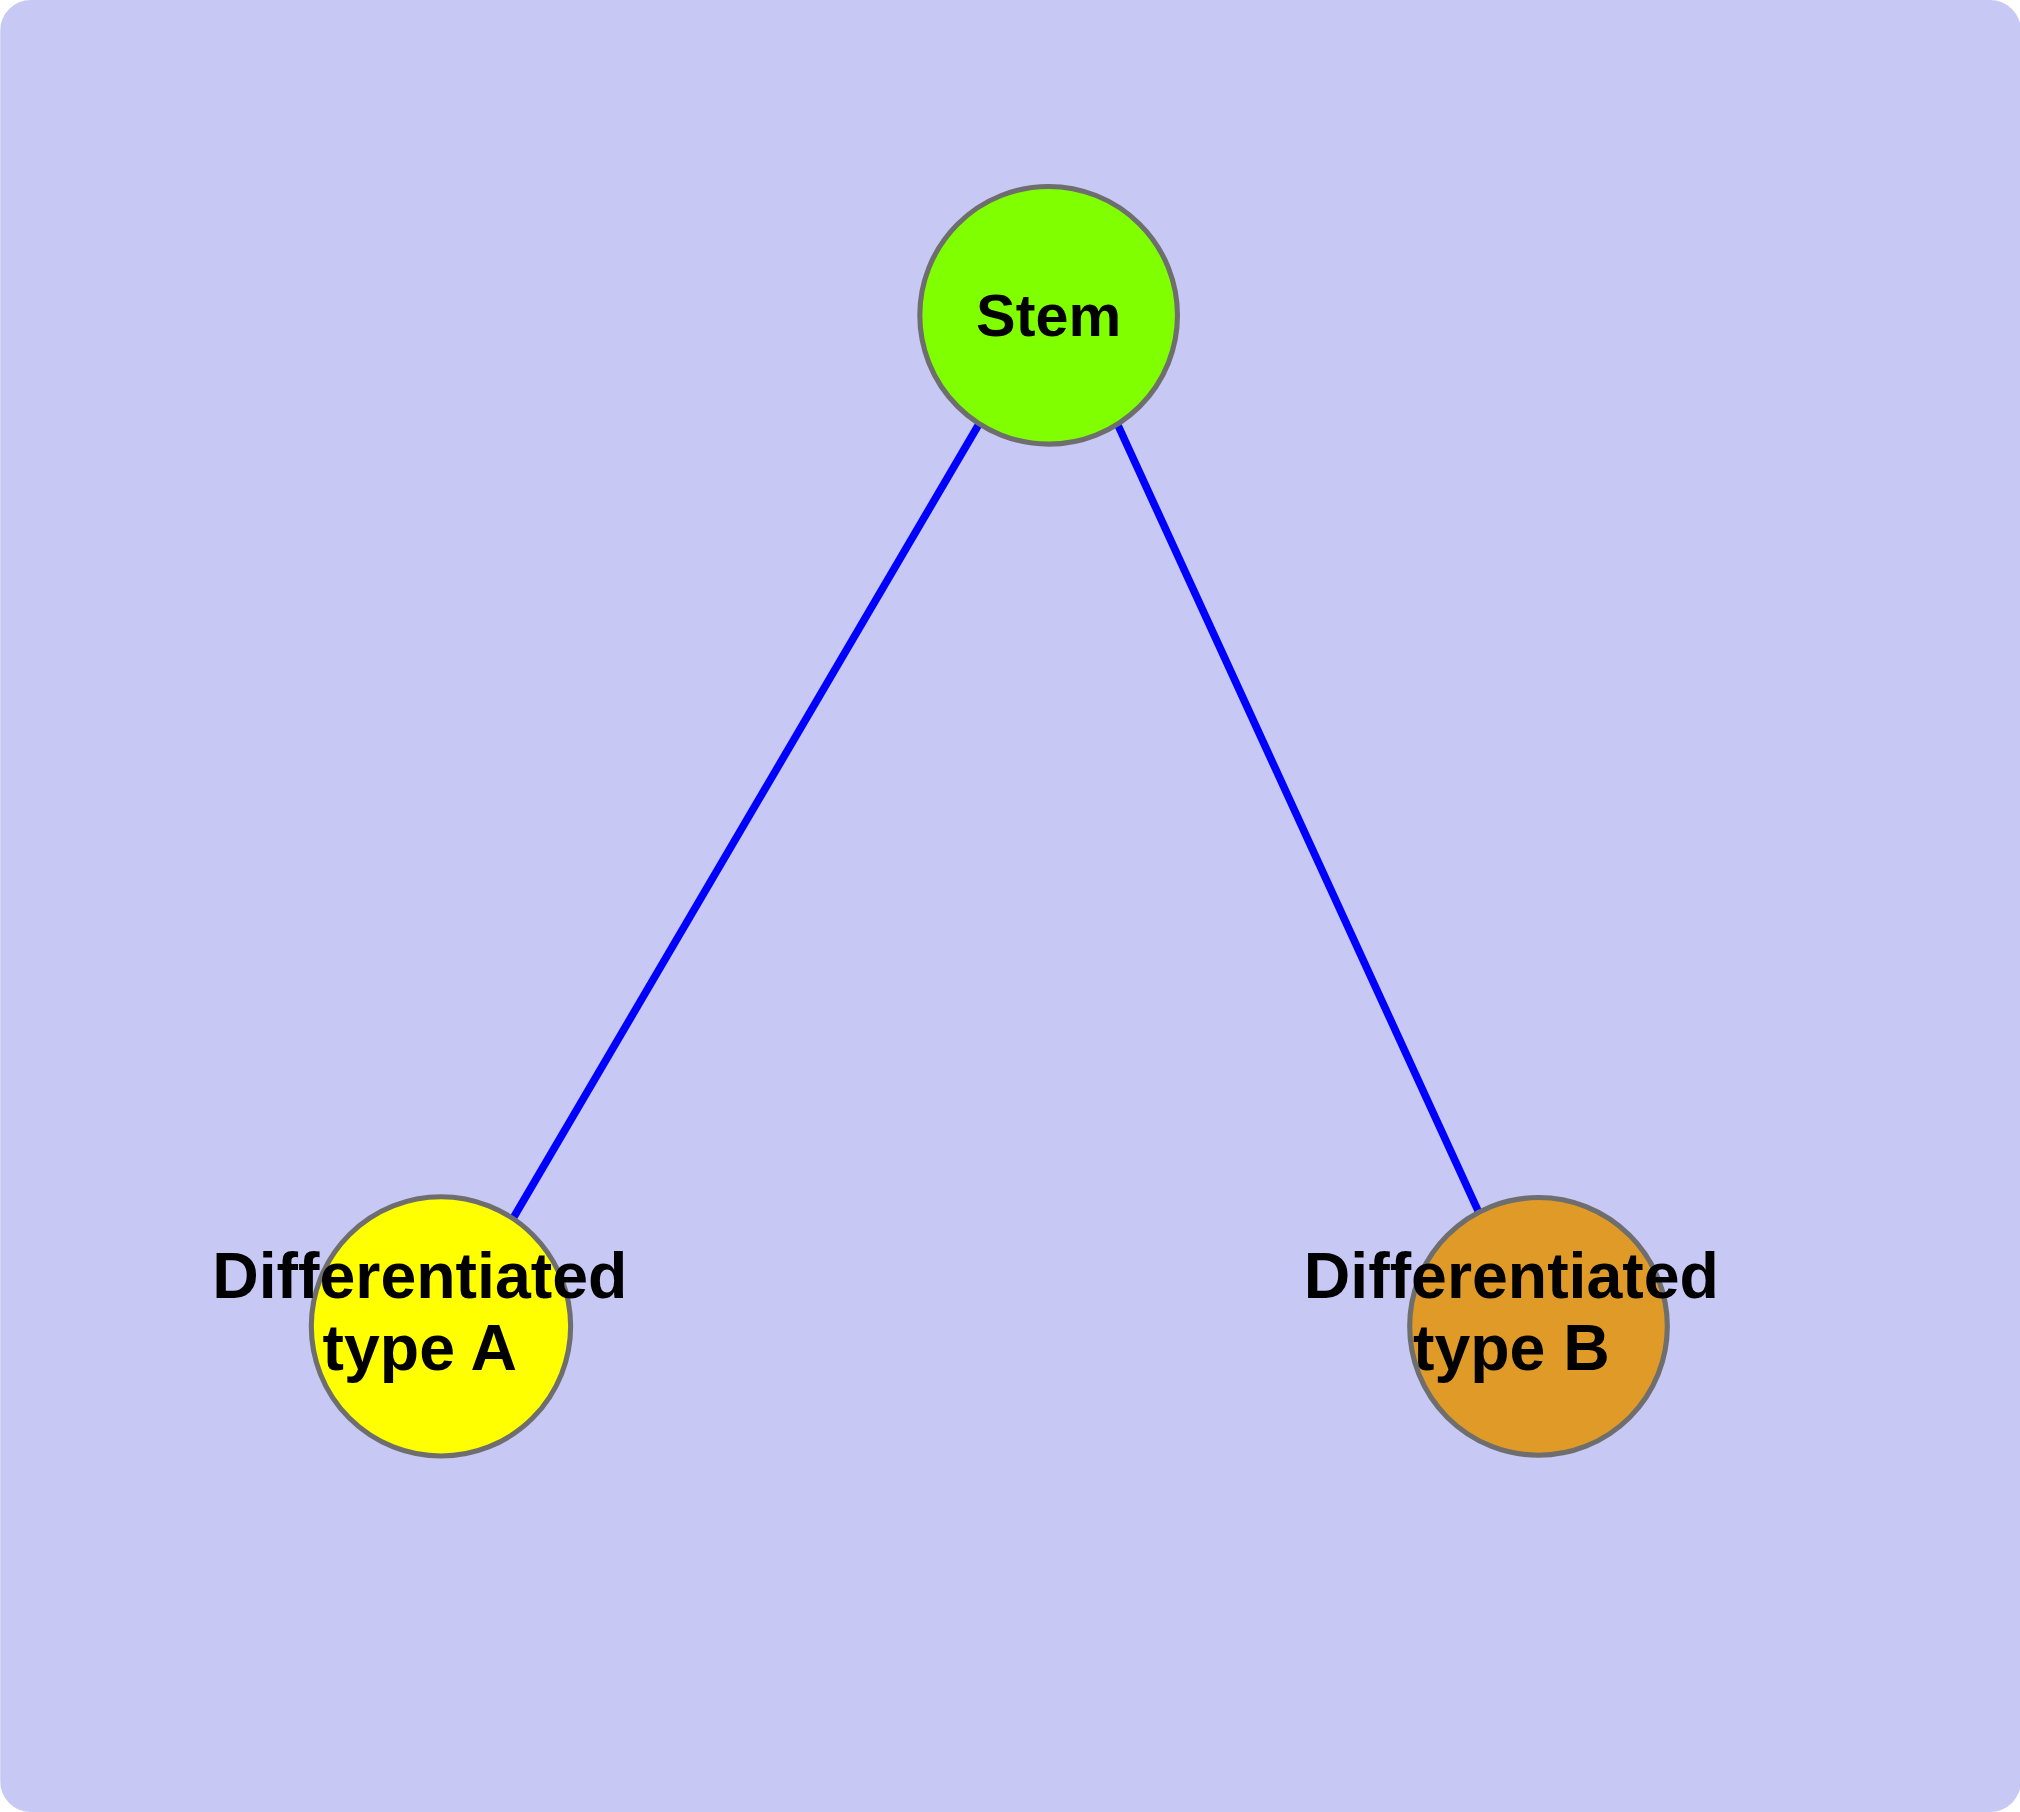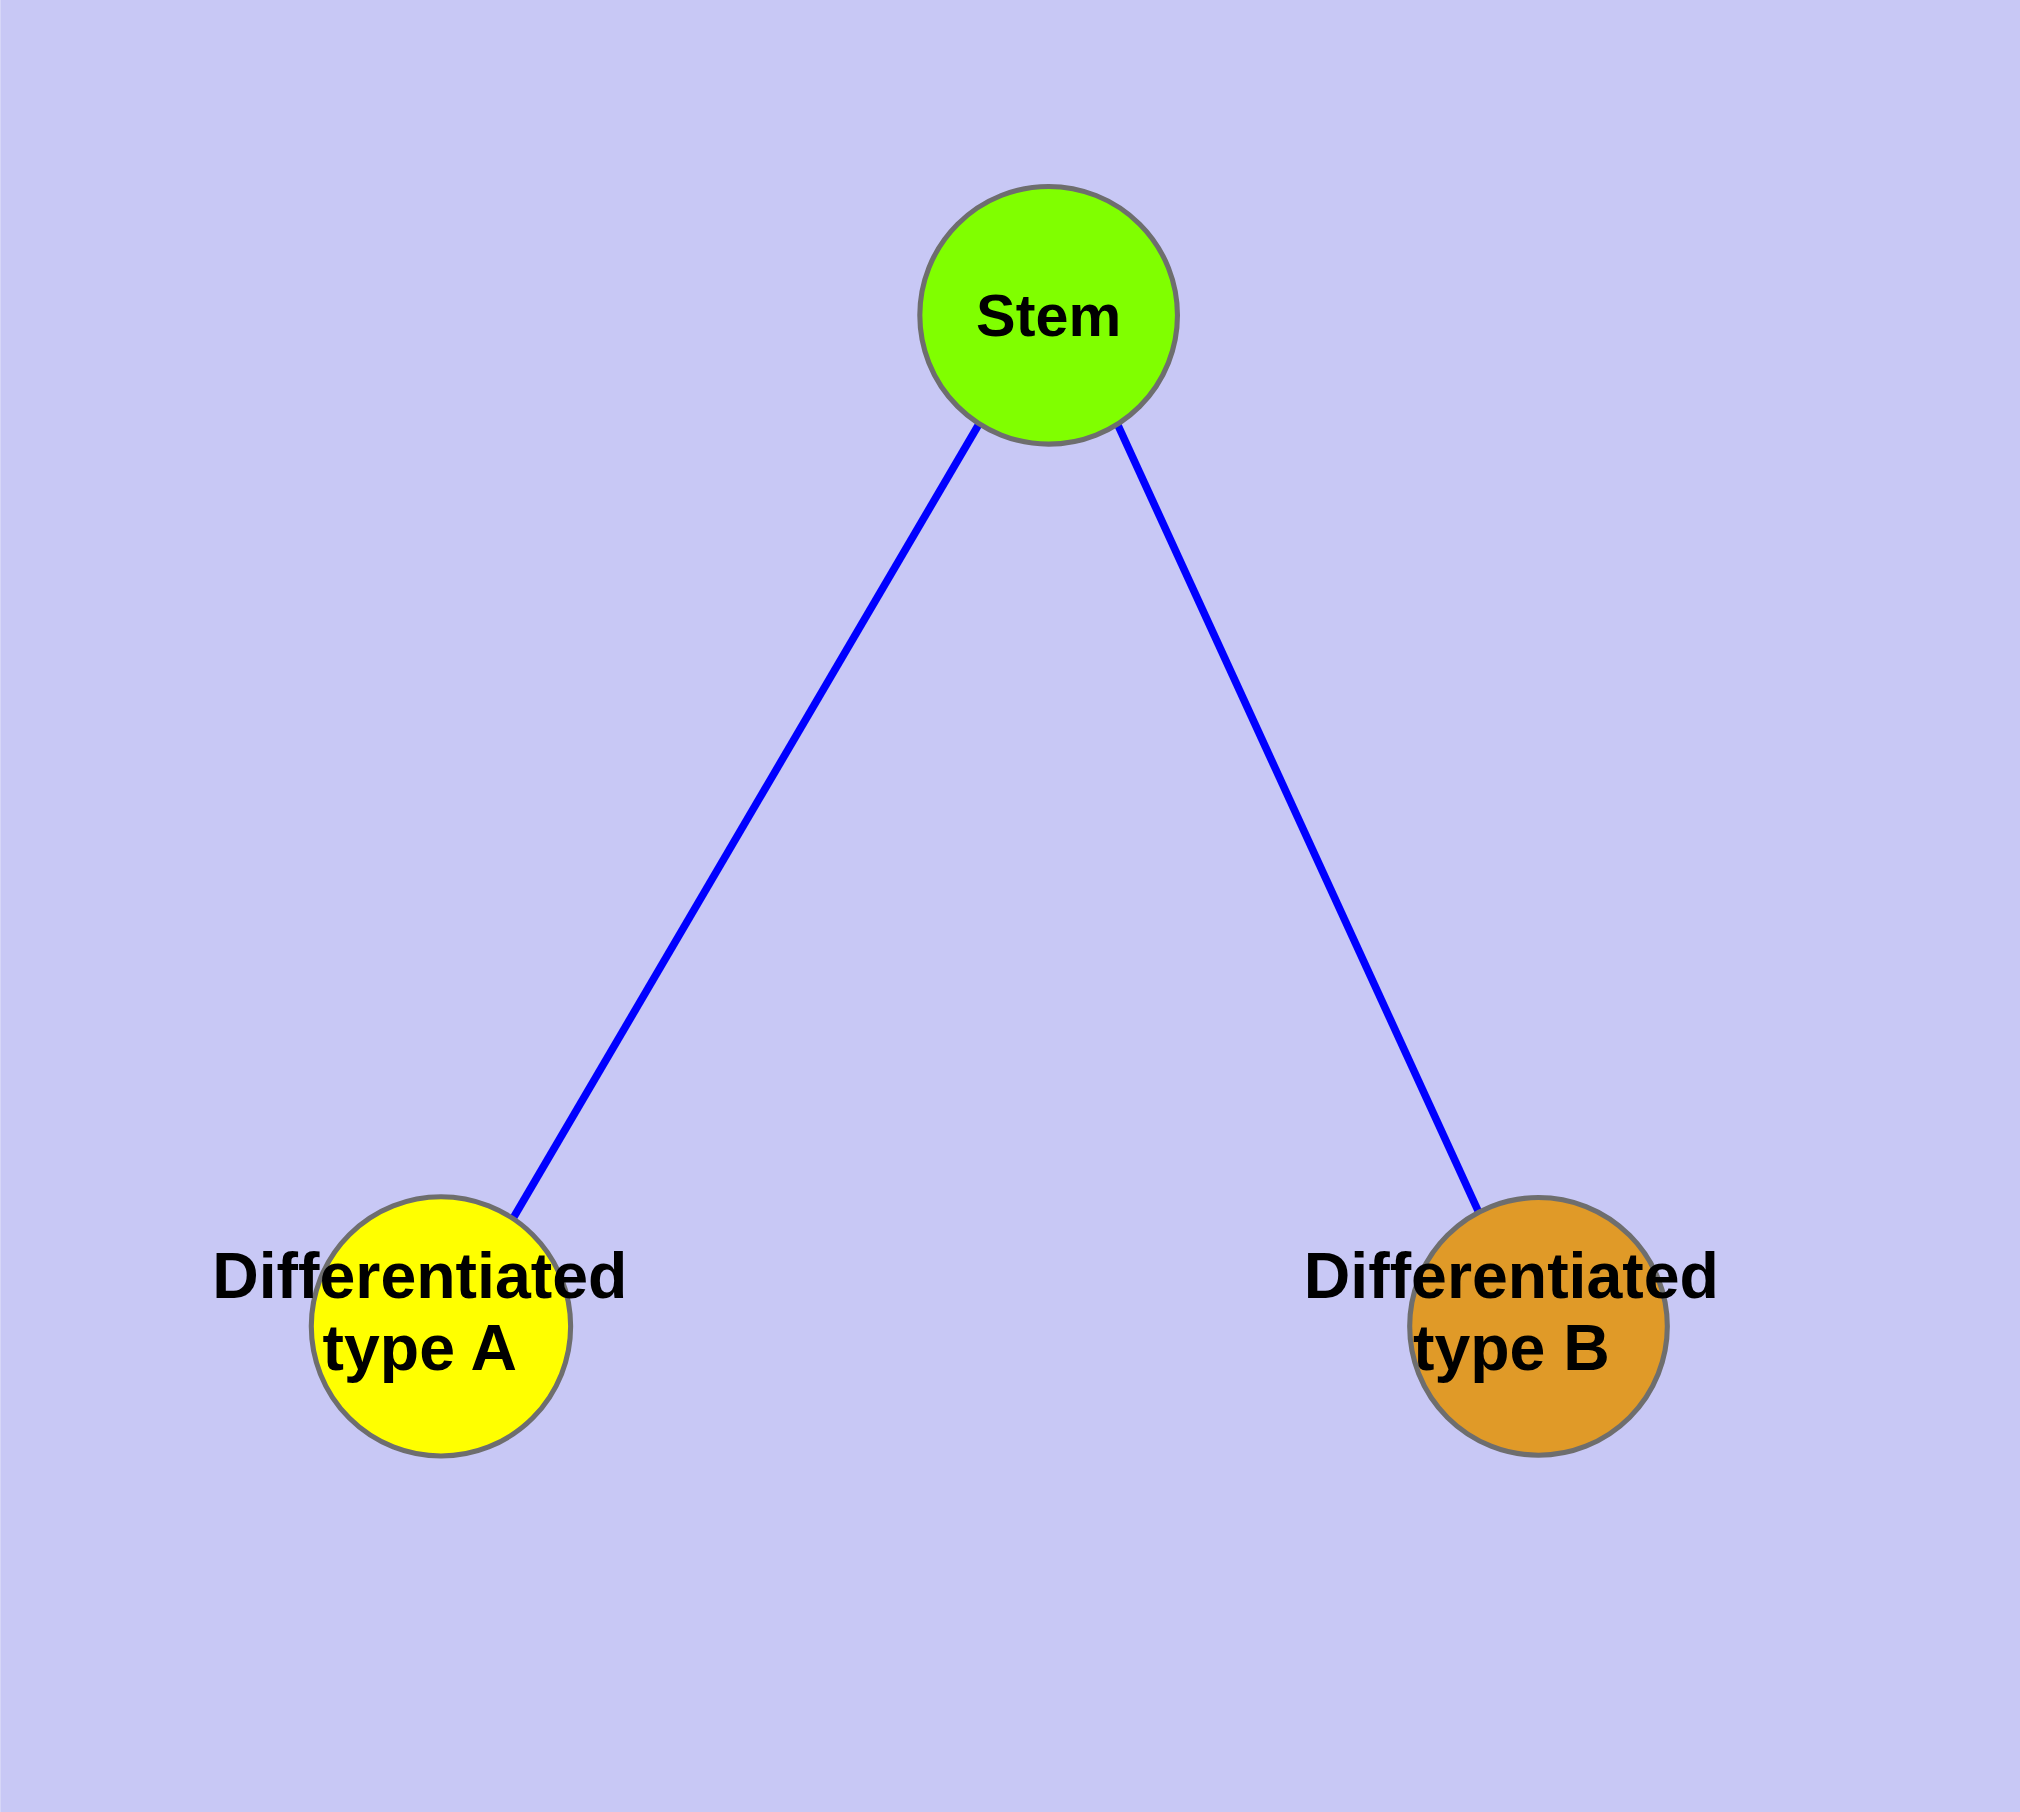--- a/index.html
+++ b/index.html
@@ -7,20 +7,21 @@
     margin: 0;
     padding: 0;
     background: #ffffff;
   }
   #stage {
     position: relative;
     width: 2021px;
     height: 1812px;
     overflow: hidden;
     font-family: "Liberation Sans", sans-serif;
+    border-radius: 31px;
   }
   #graph-svg {
     position: absolute;
     top: 0;
     left: 0;
     width: 2021px;
     height: 1812px;
     display: block;
   }
   .node-label-text,

